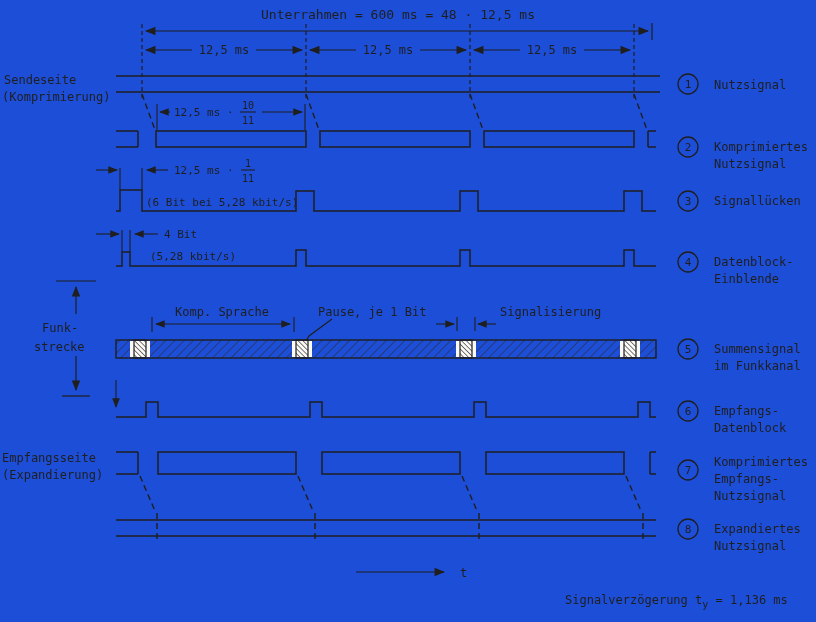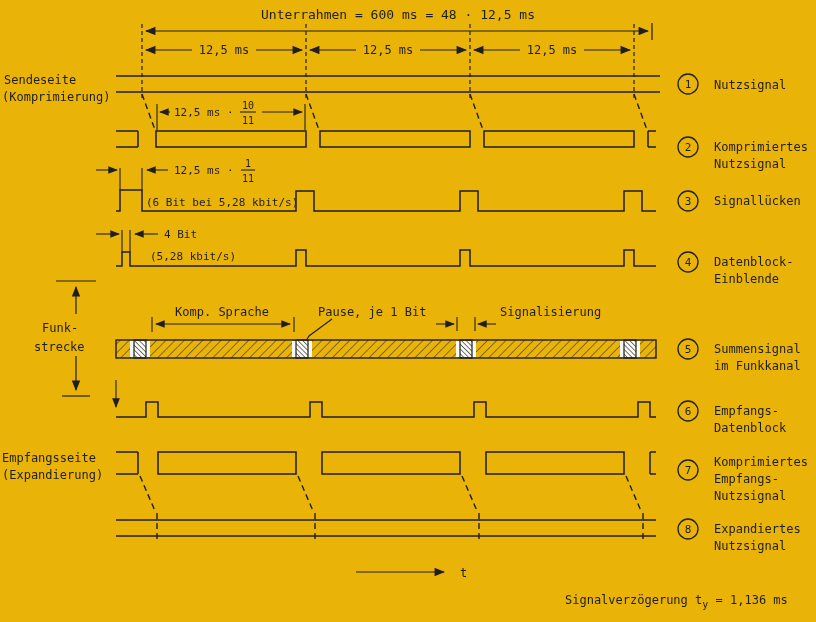--- a/index.html
+++ b/index.html
@@ -7,21 +7,21 @@
   .page{width:816px;height:622px;position:relative;overflow:hidden;}
   svg text{font-family:"DejaVu Sans Mono","Liberation Mono",monospace;fill:#1f1f1f;}
   .t12{font-size:12px;}
   .t13{font-size:13px;}
   .t11{font-size:11px;}
   .t10{font-size:10px;}
 </style>
 </head>
 <body style="background: rgb(251, 250, 246);">
 
-<div class="page" style="background: #eab308;">
+<div class="page" style="background: #1d4ed8;">
 <svg width="816" height="622" viewBox="0 0 816 622">
   <defs>
     <marker id="ah" viewBox="0 0 10 8" refX="9" refY="4" markerWidth="9" markerHeight="7" orient="auto-start-reverse">
       <path d="M0,0 L10,4 L0,8 z" fill="#1f1f1f"></path>
     </marker>
     <pattern id="h1" patternUnits="userSpaceOnUse" width="6.5" height="6.5" patternTransform="rotate(45)">
       <line x1="0" y1="0" x2="0" y2="6.5" stroke="#2a2a2a" stroke-width="1.1"></line>
     </pattern>
     <pattern id="h2" patternUnits="userSpaceOnUse" width="3.4" height="3.4" patternTransform="rotate(-45)">
       <line x1="0" y1="0" x2="0" y2="3.4" stroke="#1f1f1f" stroke-width="1.2"></line>

